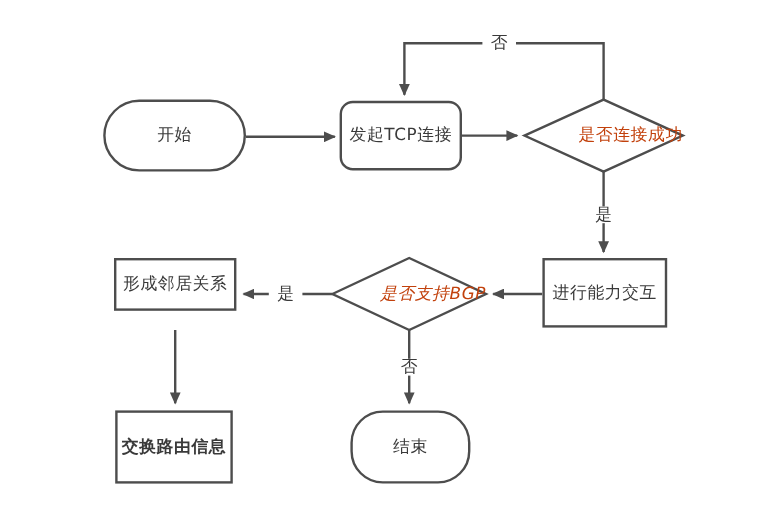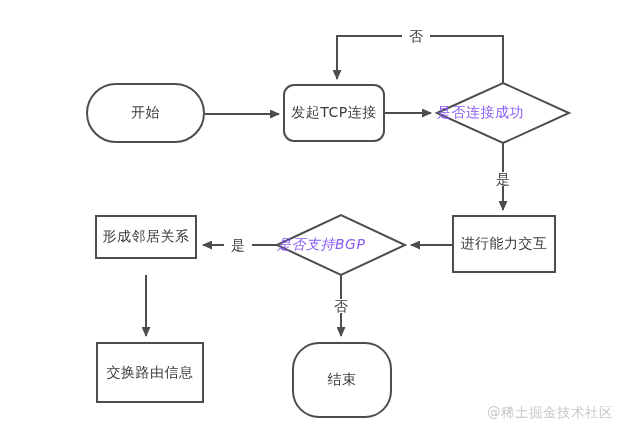--- a/index.html
+++ b/index.html
@@ -25,22 +25,22 @@
     letter-spacing: 0.5px;
     white-space: nowrap;
     z-index: 2;
   }
   .stadium { border-radius: 30px; font-family: Liberation Serif, serif; }
   .diamond-label {
     position: absolute;
     box-sizing: border-box;
     display: flex;
     align-items: center;
-    justify-content: flex-start;
-    color: #8b5cf6;
+    justify-content: flex-end;
+    color: #c2410c;
     font-size: 14px;
     letter-spacing: 0.5px;
     white-space: nowrap;
     z-index: 2;
   }
   .edge-label {
     position: absolute;
     transform: translate(-50%, -50%);
     background: #ffffff;
     padding: 0 7px;
@@ -108,28 +108,27 @@
   </div>
 
   <div class="diamond-label" style="left:277px; top:230px; width:128px; height:30px;font-style:italic;">
     <span>是否支持BGP</span>
   </div>
 
   <div class="node" style="left:95px; top:215px; width:102px; height:44px;">
     <span>形成邻居关系</span>
   </div>
 
-  <div class="node" style="left:96px; top:342px; width:108px; height:61px;">
+  <div class="node" style="left:96px; top:342px; width:98px; height:61px;font-weight:bold;">
     <span>交换路由信息</span>
   </div>
 
-  <div class="node" style="left:292px; top:342px; width:100px; height:76px;border-radius:27px;">
+  <div class="node" style="left:292px; top:342px; width:100px; height:61px;border-radius:27px;">
     <span>结束</span>
   </div>
 
   <div class="edge-label" style="left:416px; top:36px;">否</div>
   <div class="edge-label" style="left:503px; top:179px;">是</div>
   <div class="edge-label" style="left:238px; top:245px;">是</div>
   <div class="edge-label" style="left:341px; top:306px;">否</div>
 
-  <div class="watermark">@稀土掘金技术社区</div>
 
 </div>
 
 </body></html>

